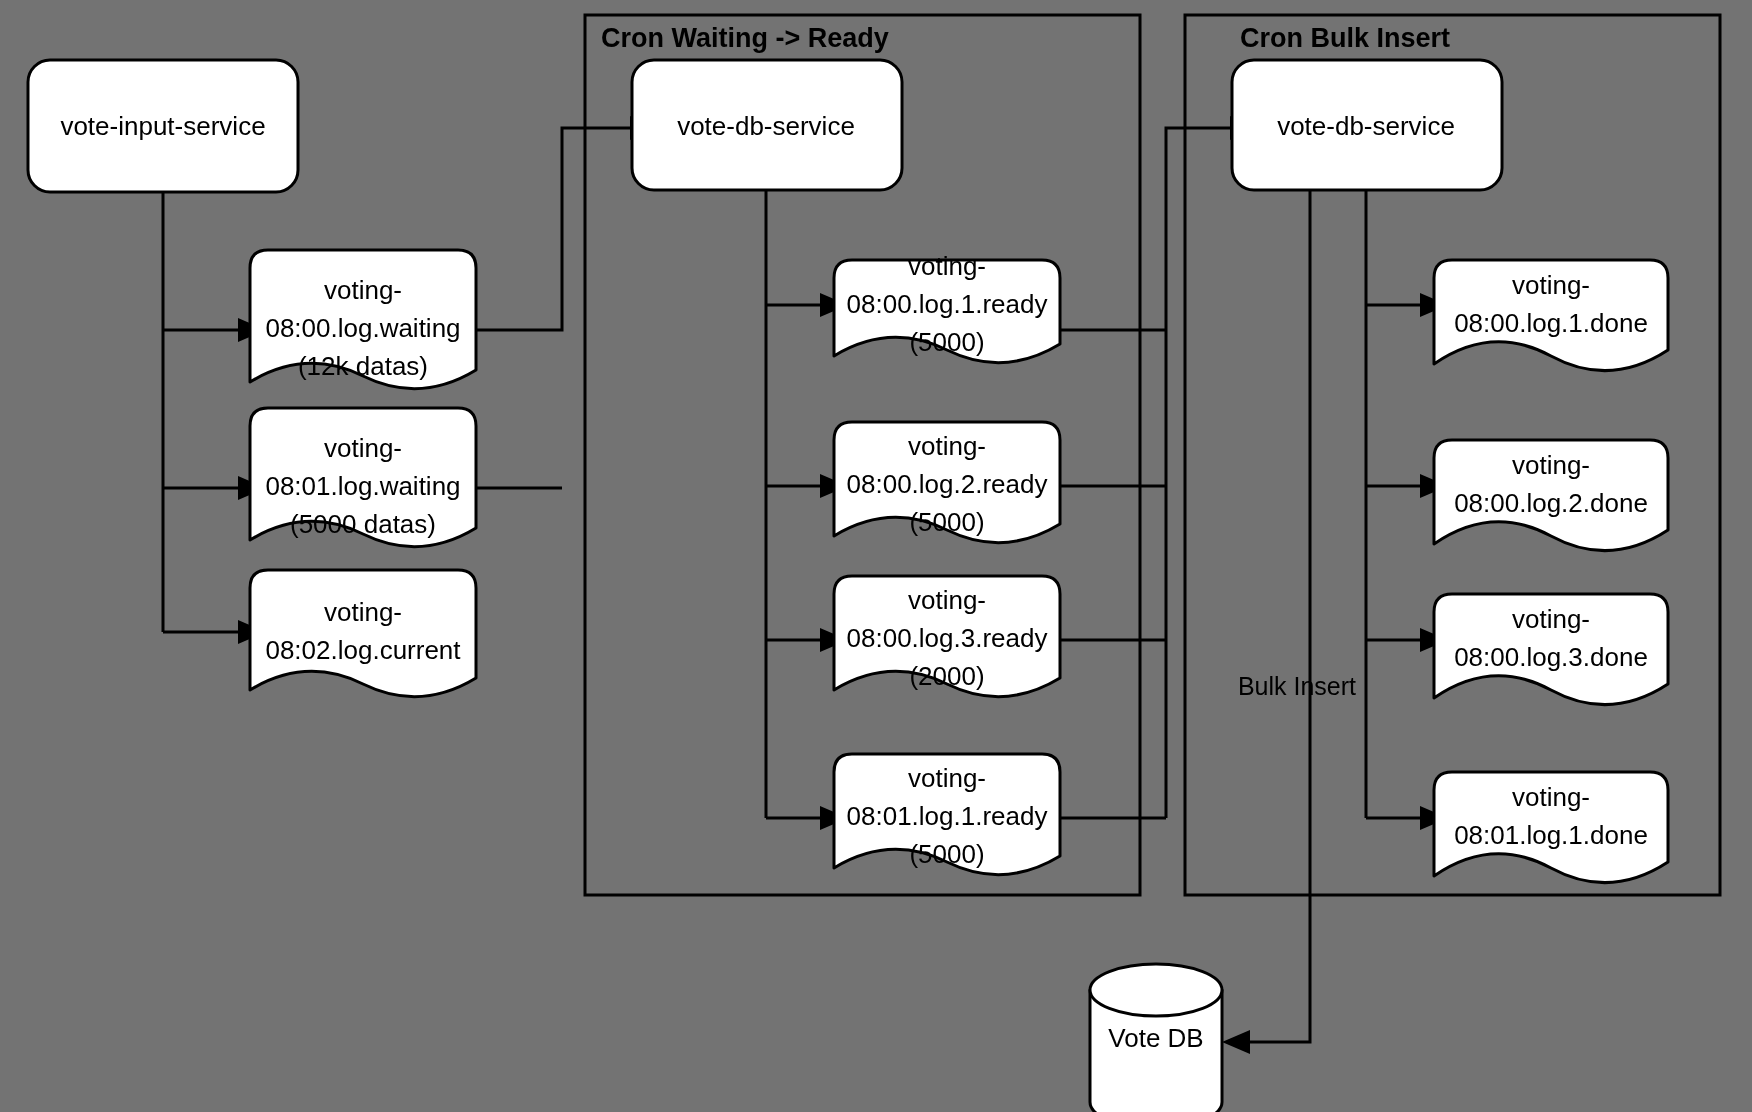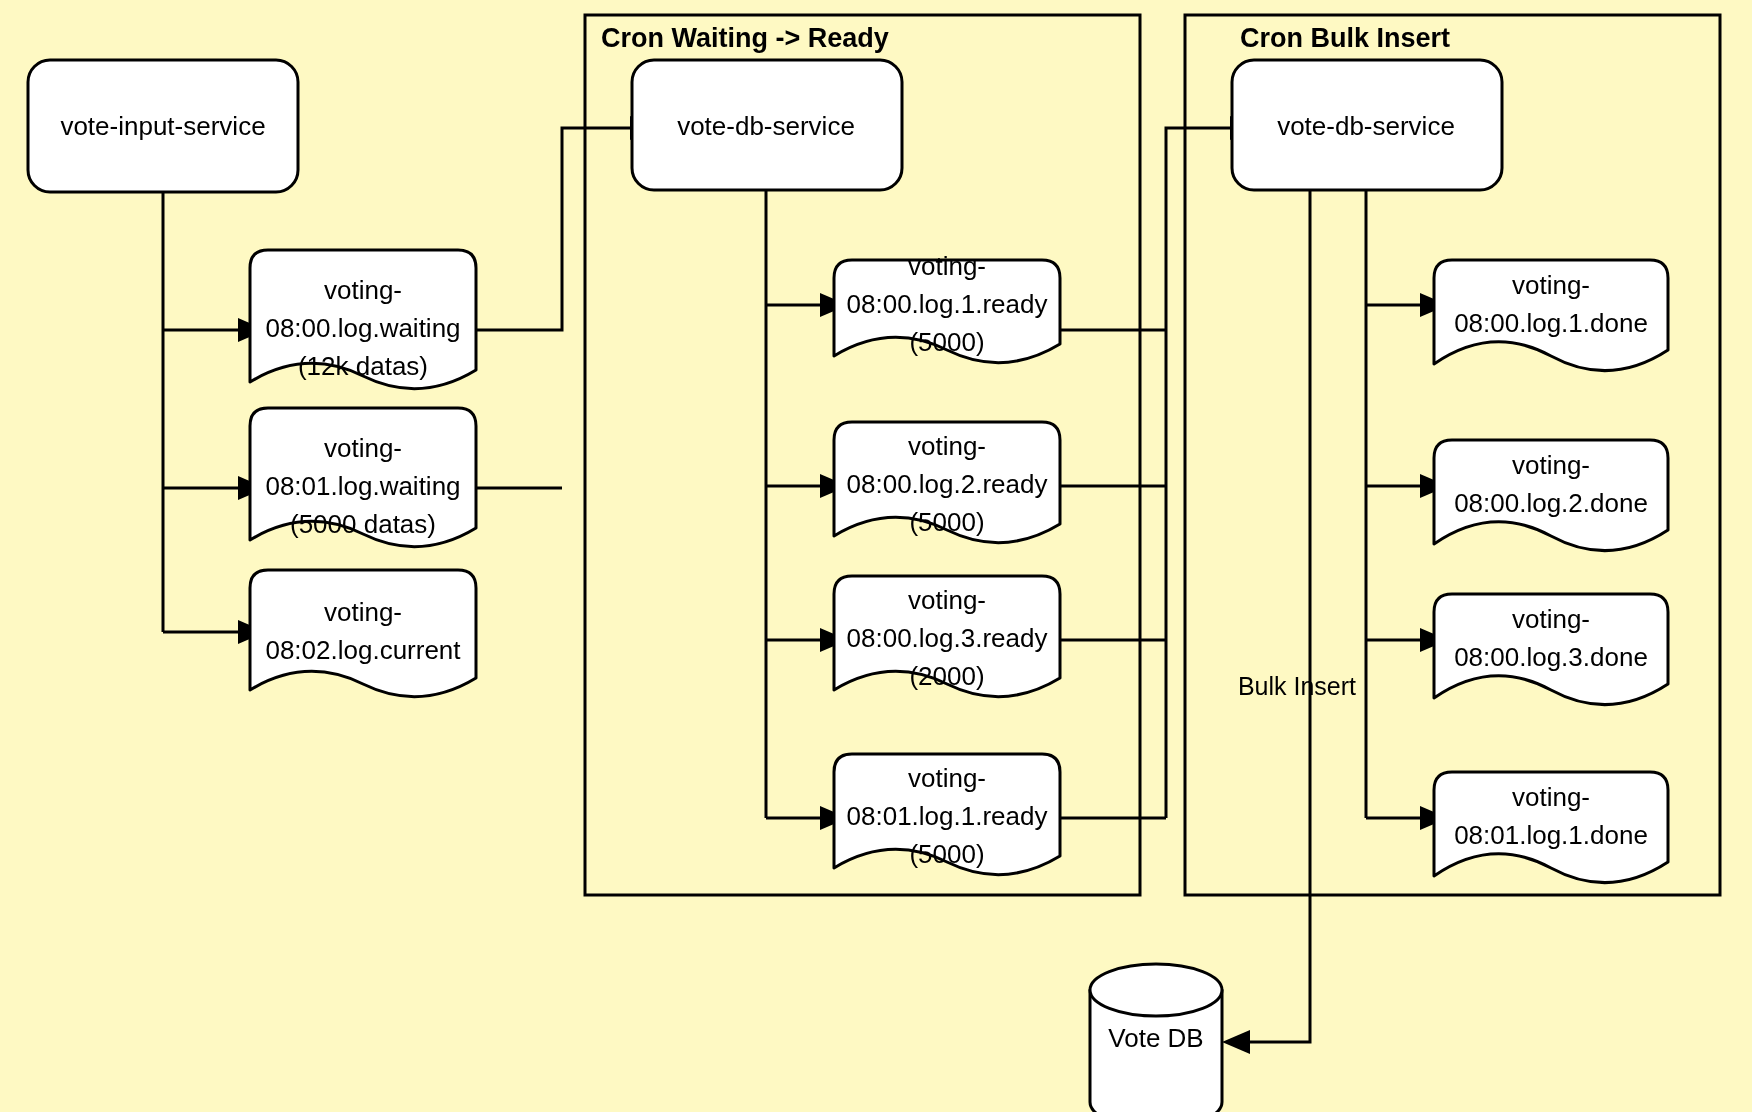--- a/index.html
+++ b/index.html
@@ -4,21 +4,21 @@
 <style>
   html, body {
     margin: 0;
     padding: 0;
     background: #ffffff;
   }
   #canvas-wrap {
     position: relative;
     width: 1752px;
     height: 1112px;
-    background: #fef9c3;
+    background: #737373;
     font-family: "Liberation Sans", sans-serif;
   }
   svg#diagram {
     display: block;
     width: 1752px;
     height: 1112px;
   }
   .shape-stroke {
     fill: #ffffff;
     stroke: #000000;

